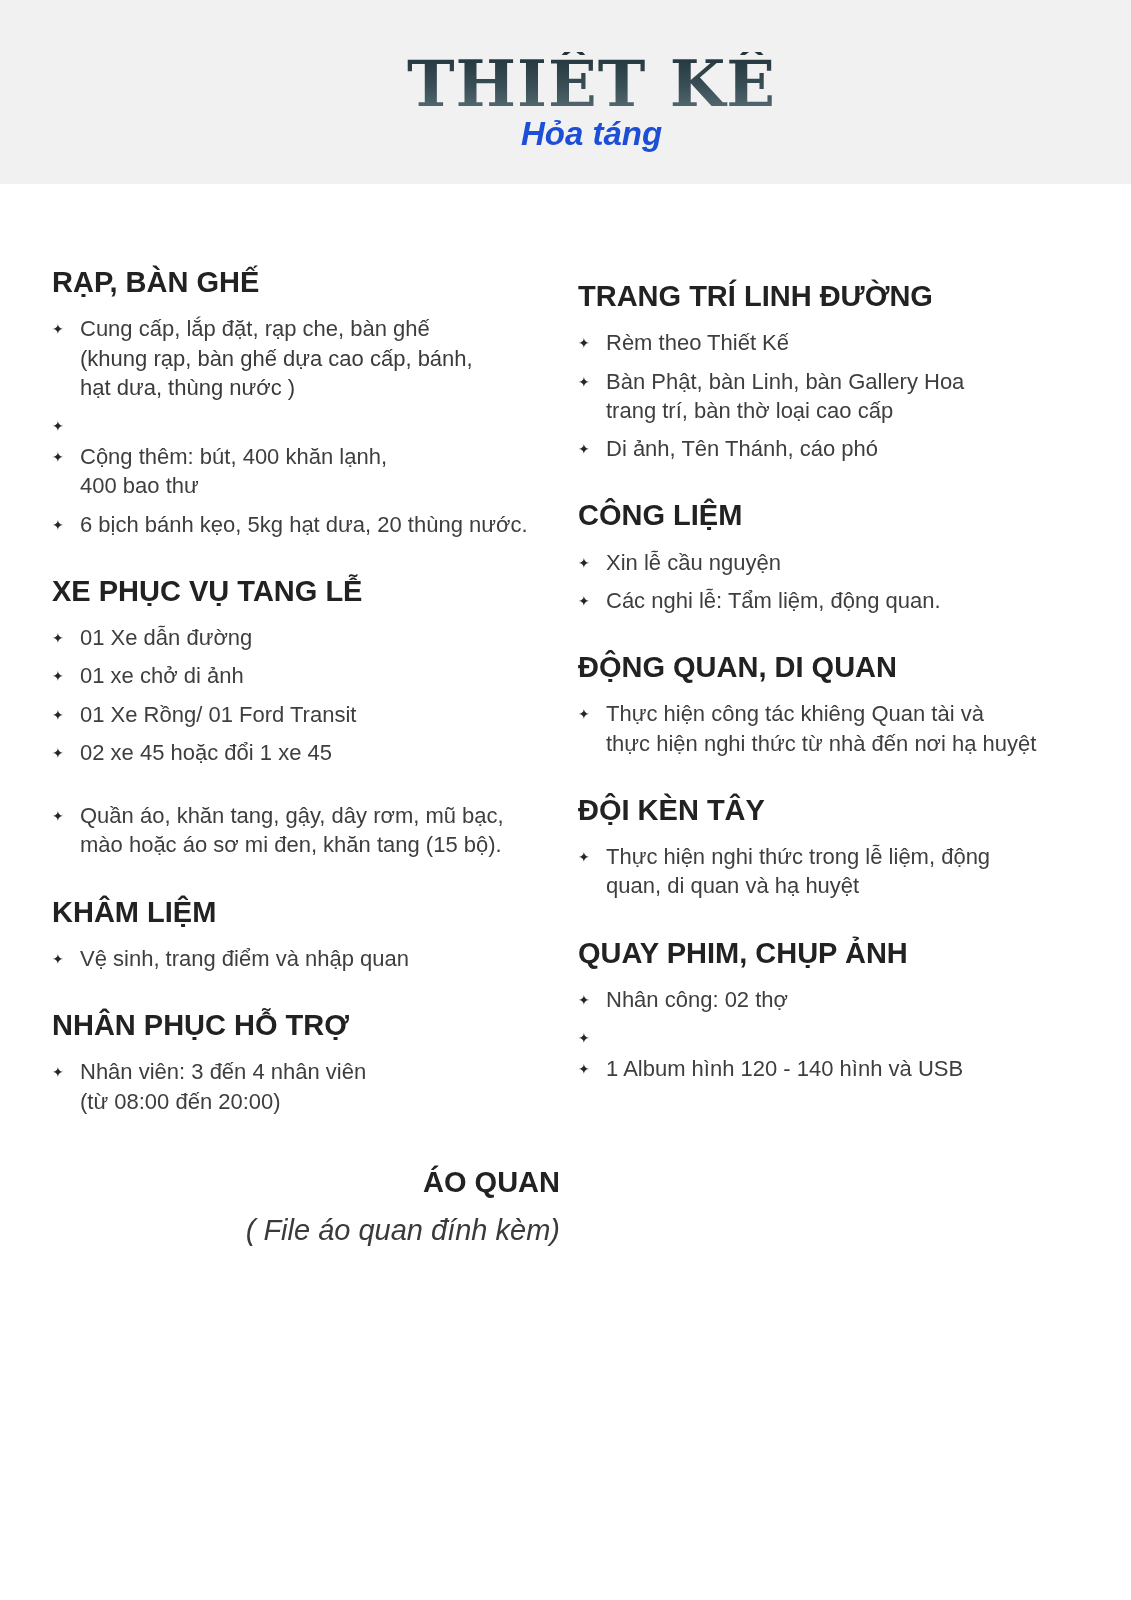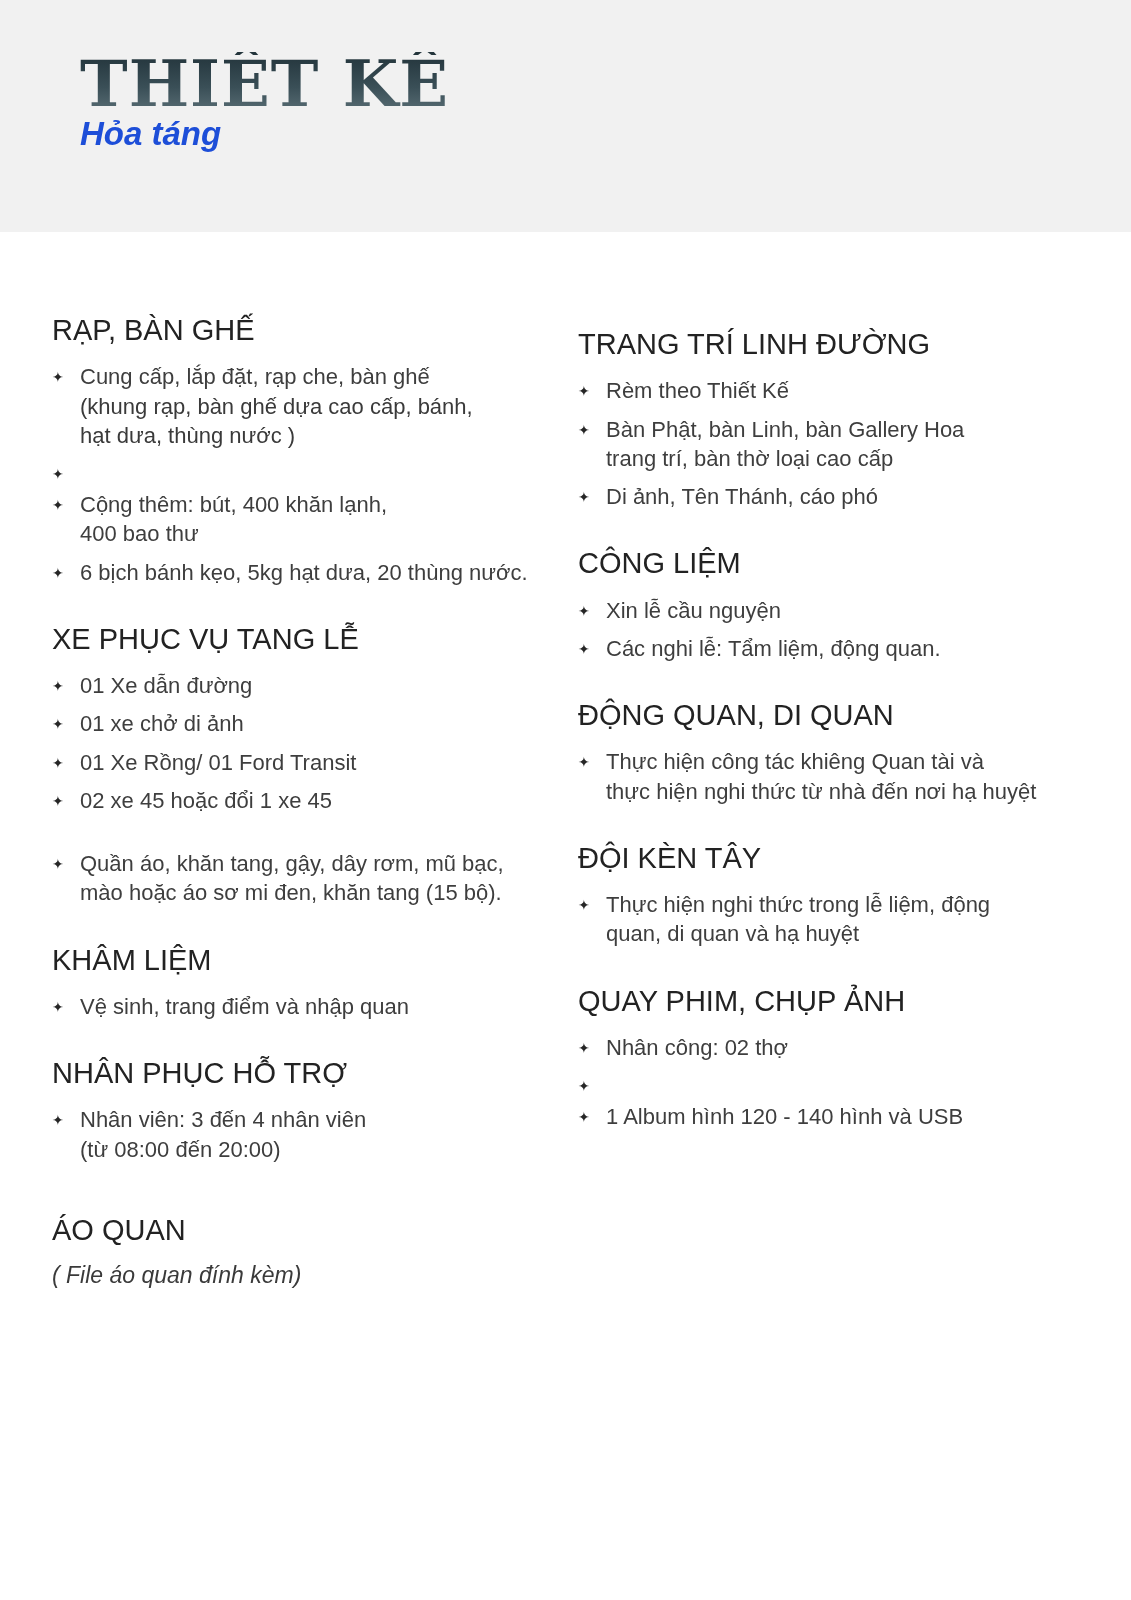--- a/index.html
+++ b/index.html
@@ -8,23 +8,24 @@
     background: #ffffff;
     font-family: "Liberation Sans", sans-serif;
     color: #3e3e3e;
     overflow: hidden;
   }
   .page { position: relative; width: 1131px; height: 1600px; }
 
   
   .header {
     box-sizing: border-box;
-    width: 100%; height: 232px;
+    width: 100%; height: 184px;
     background: #f1f1f1;
-    padding: 52px 0 0 80px;
+    padding: 52px 0 0 52px;
+    text-align: center;
   }
   .header-title {
     font-family: "DejaVu Serif", serif;
     font-weight: 700;
     font-size: 64px;
     line-height: 1.0;
     letter-spacing: 1px;
     display: inline-block;
     background: linear-gradient(180deg, #22333a 0%, #3a4f57 55%, #5d7178 100%);
     -webkit-background-clip: text;
@@ -44,26 +45,26 @@
   .content {
     box-sizing: border-box;
     display: flex;
     padding: 80px 0 0 52px;
   }
   .col { box-sizing: border-box; }
   .col-left  { width: 508px; }
   .col-right { width: 548px; margin-left: 18px; padding-top: 14px; }
 
   .section { margin: 0 0 34px 0; }
-  .section.gap-lg { margin-top: 48px; }
+  .section.gap-lg { margin-top: 48px; text-align: right; }
 
   .section-heading {
     margin: 0 0 14px 0;
     font-size: 29px;
-    font-weight: 400;
+    font-weight: 700;
     line-height: 1.25;
     color: #222222;
     letter-spacing: 0px;
   }
 
   .item {
     display: flex;
     align-items: flex-start;
     margin: 0 0 9px 0;
     font-size: 22px;
@@ -75,21 +76,21 @@
     font-size: 14px;
     line-height: 1;
     padding-top: 8px;
     color: #262626;
   }
   .item-text { white-space: pre-line; }
   .item-italic { white-space: pre-line; color: #3a3a3a; }
 
   .section-note {
     font-style: italic;
-    font-size: 23px;
+    font-size: 29px;
     color: #3a3a3a;
     margin-top: 10px;
     white-space: pre-line;
   }
 </style>
 </head>
 <body>
 
 <div class="page">
 

